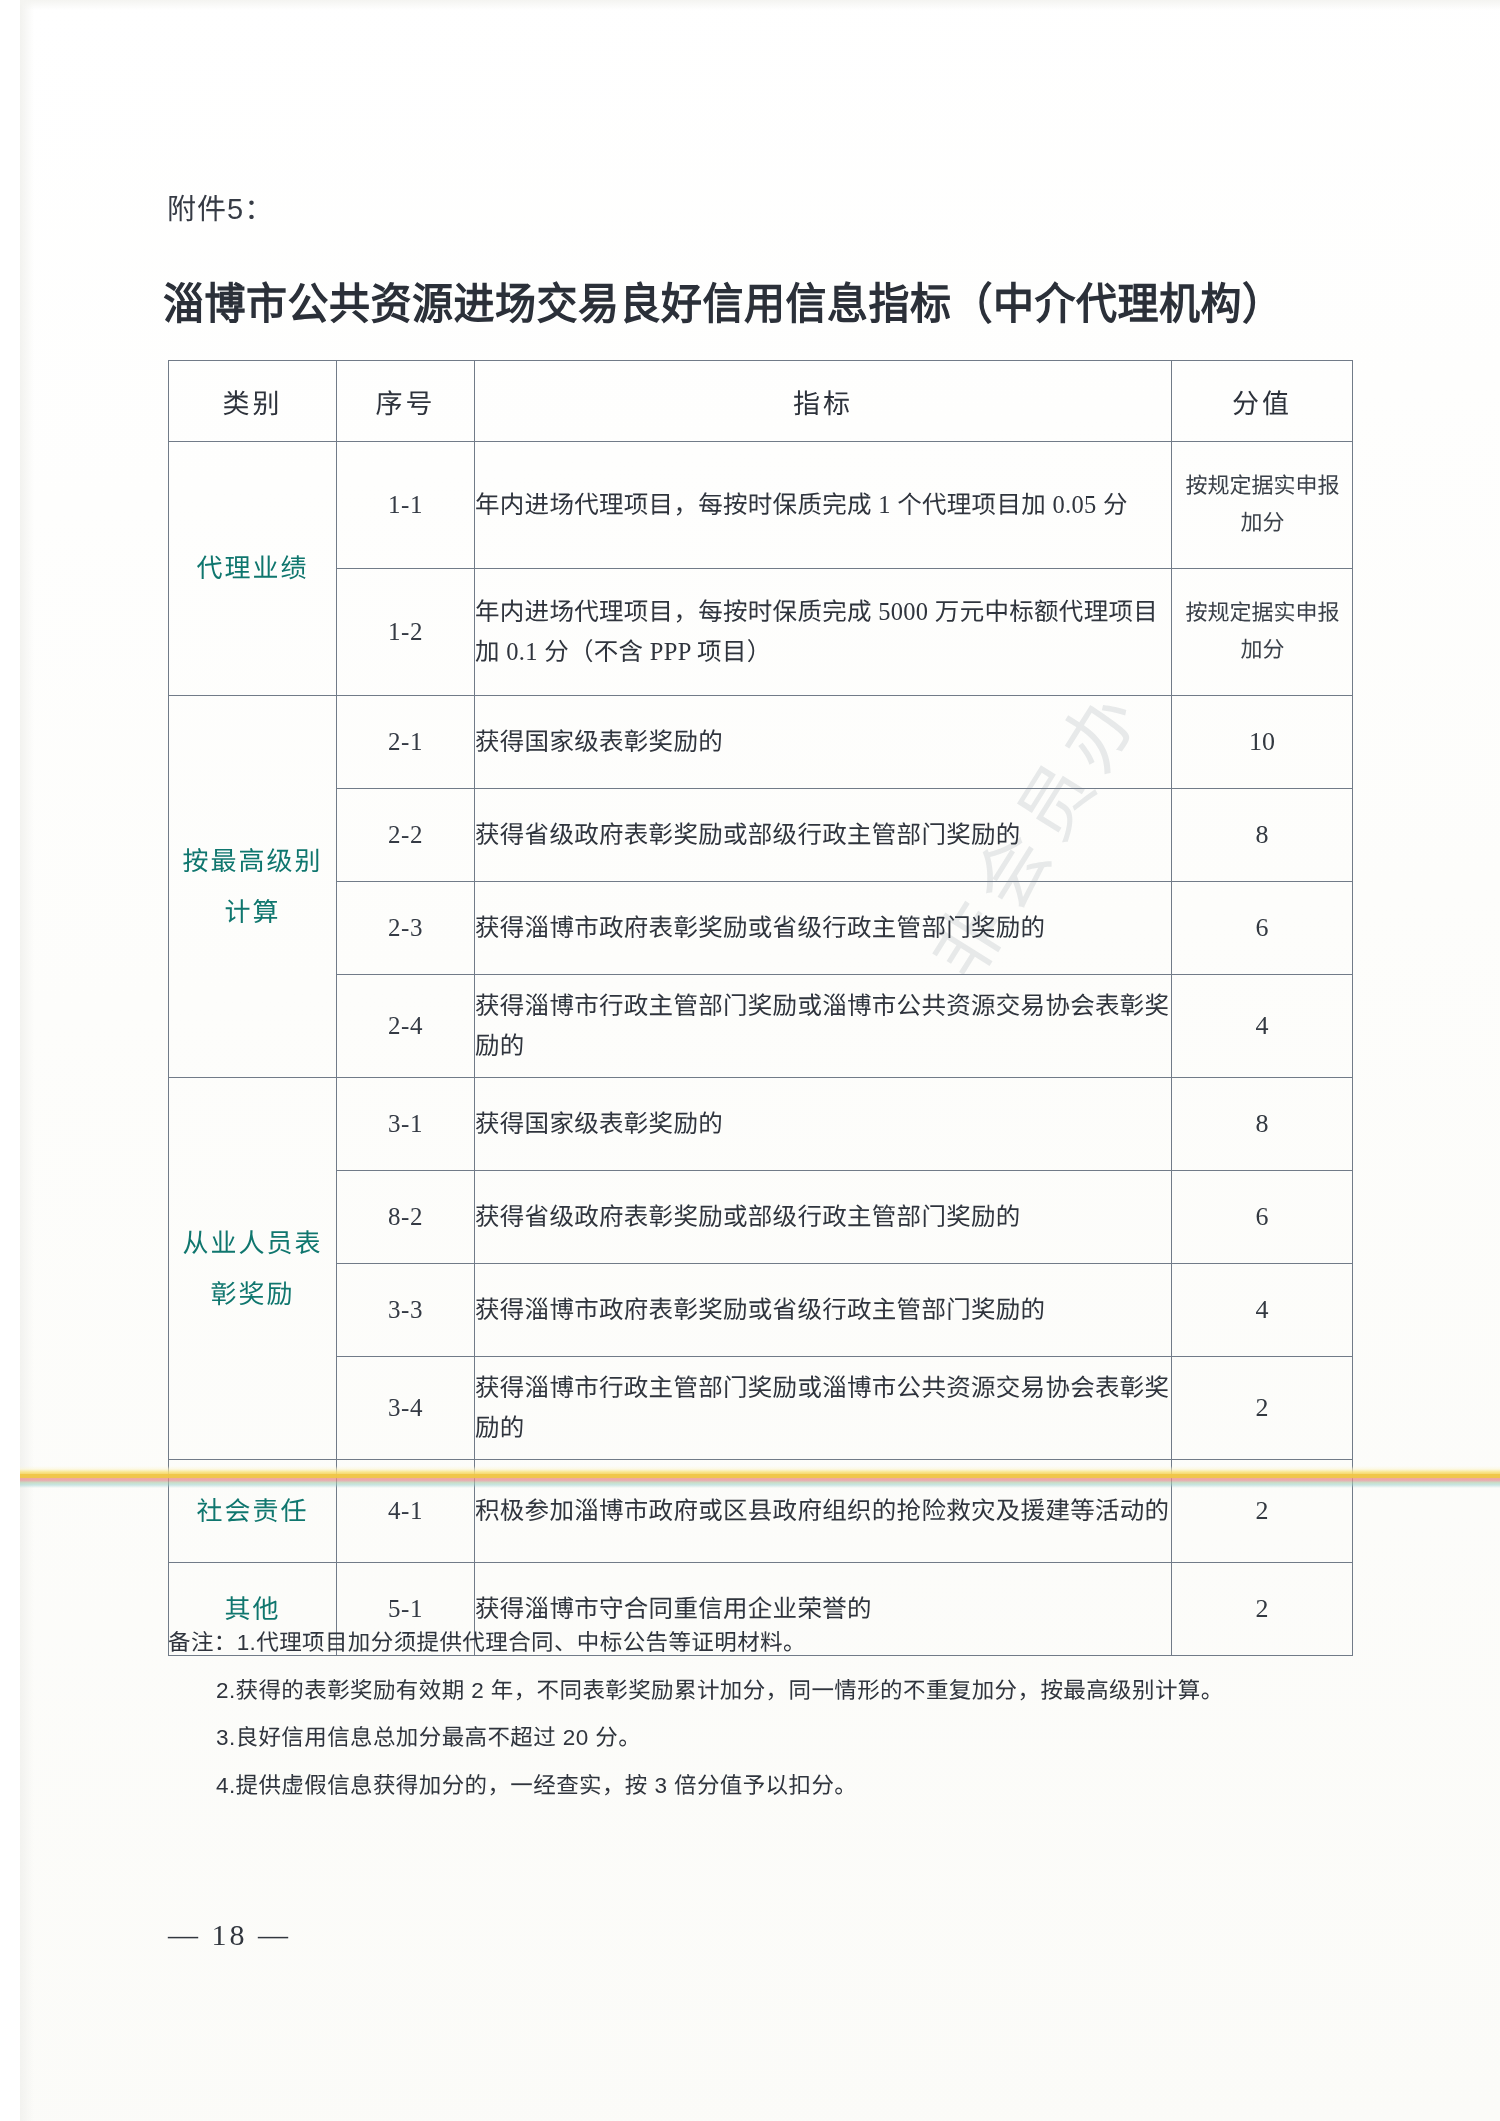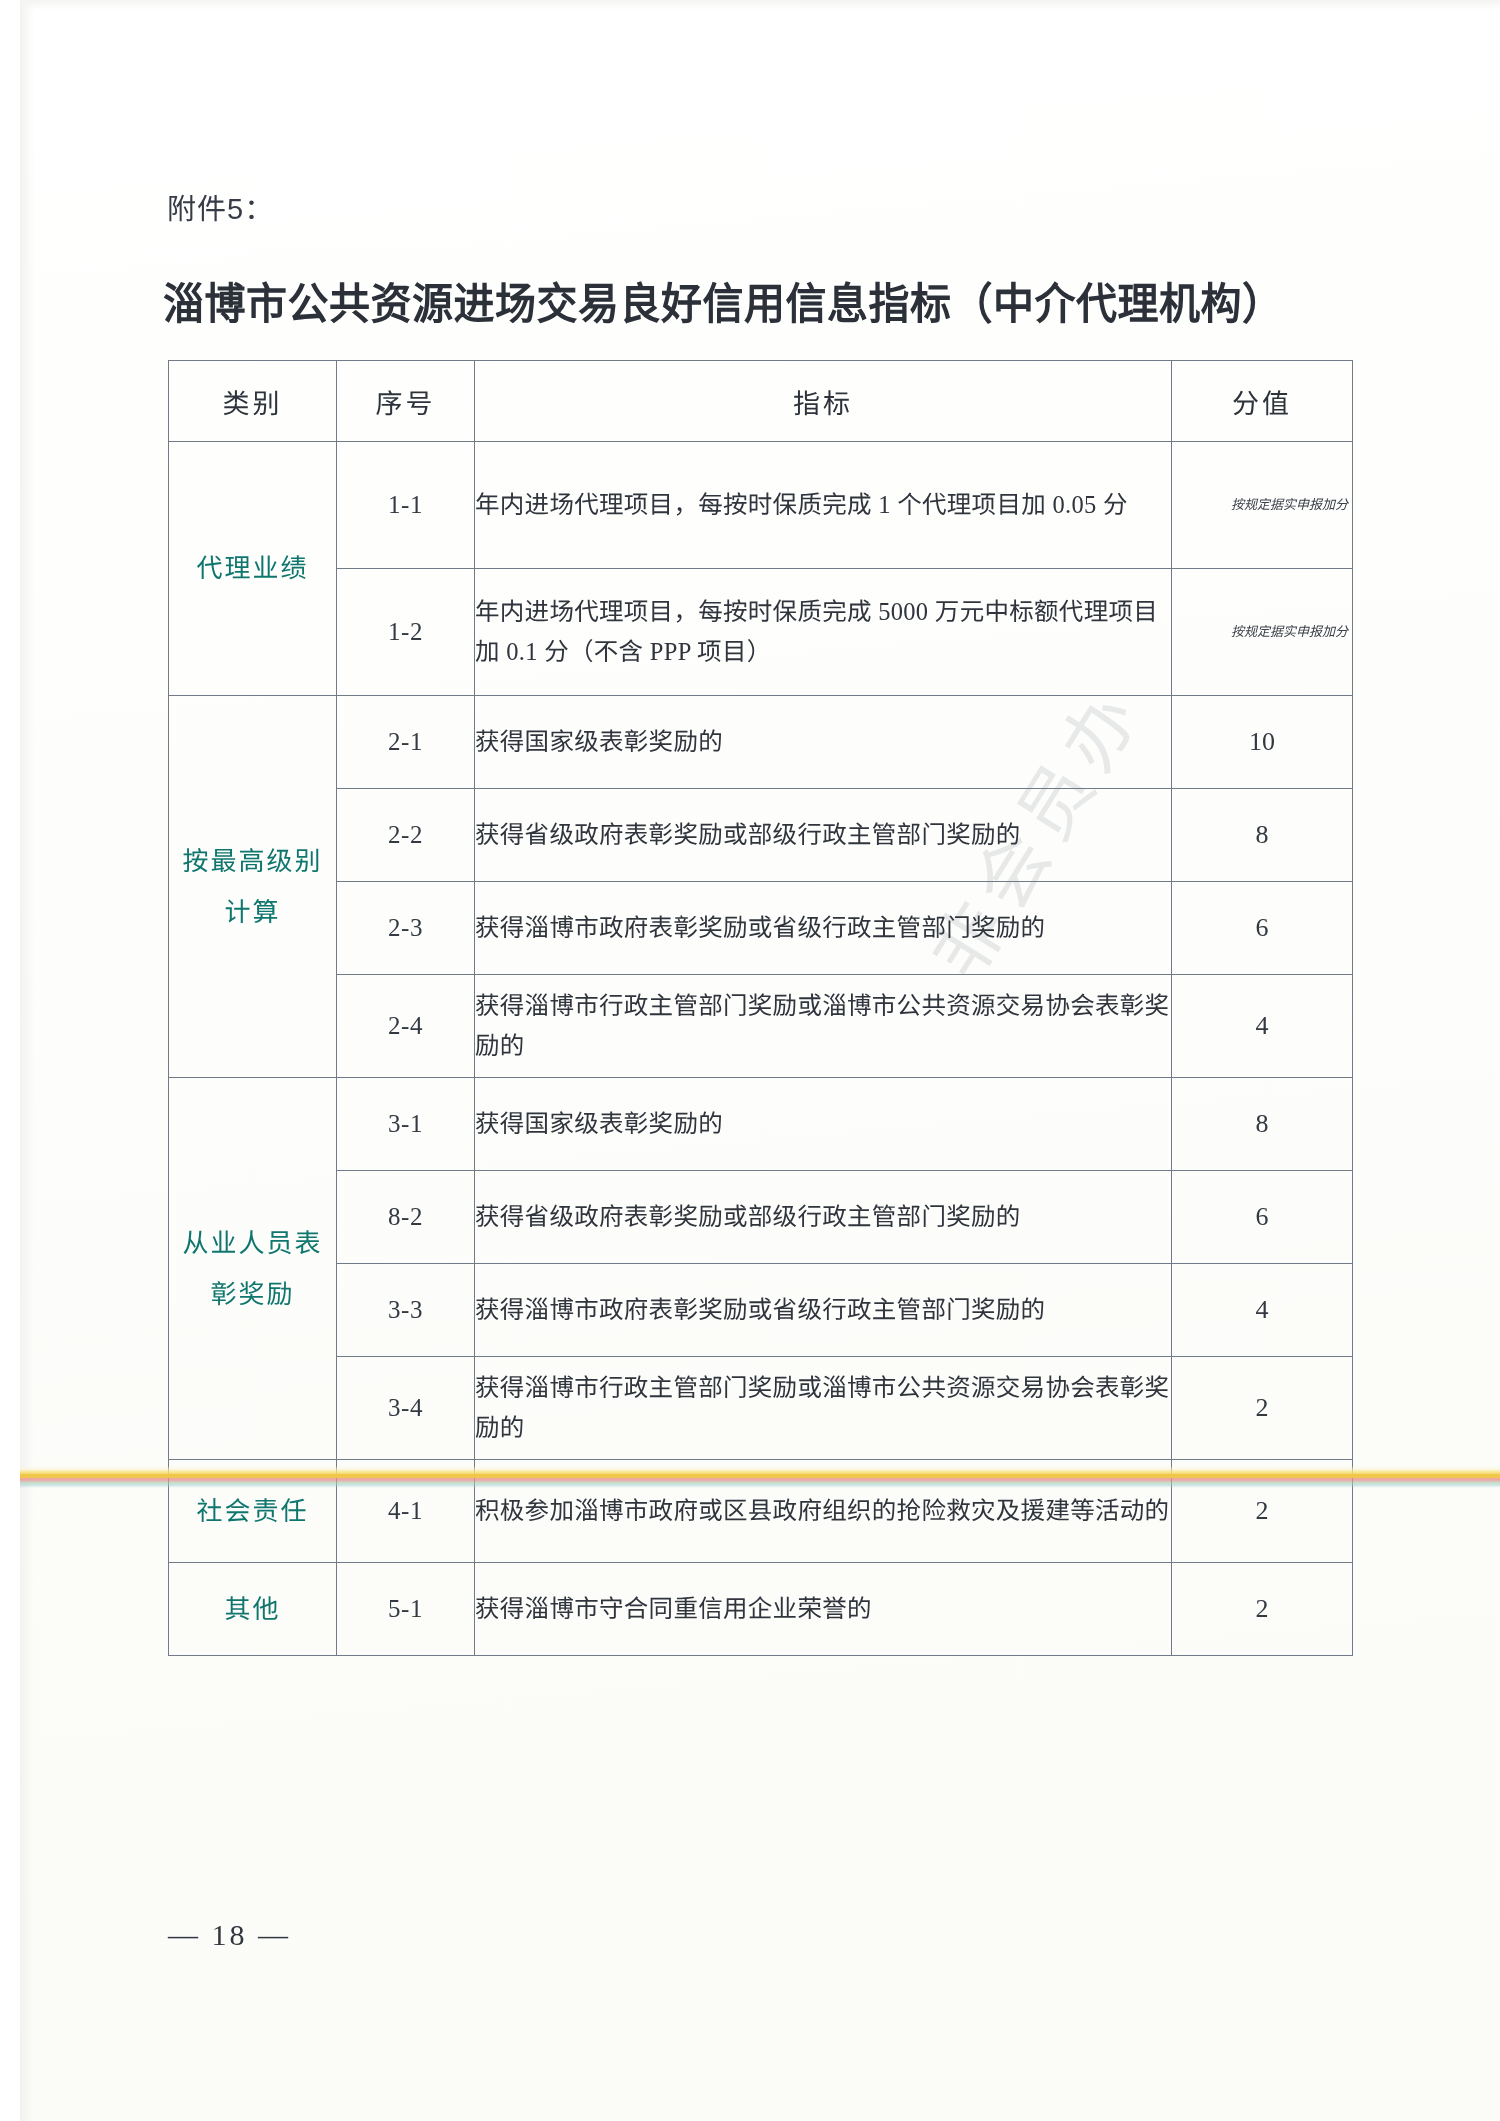--- a/index.html
+++ b/index.html
@@ -142,28 +142,27 @@
     font-family: "Liberation Serif", "DejaVu Serif", serif;
     color: #2f343d;
   }
   td.sc-cell {
     text-align: center;
     font-size: 26px;
     font-family: "Liberation Serif", "DejaVu Serif", serif;
     color: #333941;
   }
   td.sc-cell.sc-text {
-    font-size: 13px;
+    font-size: 22px;
     line-height: 1.68;
-    text-align: right;
+    text-align: center;
     letter-spacing: 0px;
     padding: 4px 4px 4px 5px;
     font-family: "Liberation Sans", "DejaVu Sans", sans-serif;
     color: #3a4049;
-    font-style: italic;
   }
 
   tr.r-tall   td { height: 118px; }
   tr.r-short  td { height: 92px; }
   tr.r-mid    td { height: 102px; }
 
   
   .remarks {
     position: absolute;
     left: 148px;
@@ -339,20 +338,26 @@
         <tr class="r-short">
           <td class="cat-cell">其他</td>
           <td class="no-cell">5-1</td>
           <td class="ind-cell">获得淄博市守合同重信用企业荣誉的</td>
           <td class="sc-cell">2</td>
         </tr>
 
       </tbody>
     </table>
 
+    <div class="remarks">
+      <div class="remark-line first"><span>备注：</span><span>1.代理项目加分须提供代理合同、中标公告等证明材料。</span></div>
+      <div class="remark-line indented">2.获得的表彰奖励有效期 2 年，不同表彰奖励累计加分，同一情形的不重复加分，按最高级别计算。</div>
+      <div class="remark-line indented">3.良好信用信息总加分最高不超过 20 分。</div>
+      <div class="remark-line indented">4.提供虚假信息获得加分的，一经查实，按 3 倍分值予以扣分。</div>
+    </div>
 
     <div class="page-number">— 18 —</div>
 
   </div>
 
   <div id="scan-artifact"></div>
   <div id="scan-artifact-core"></div>
 
 </div>
 

